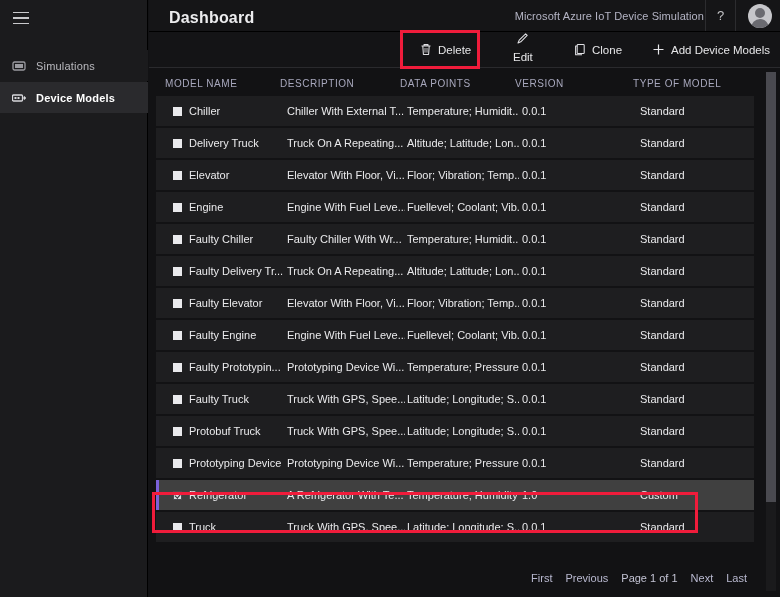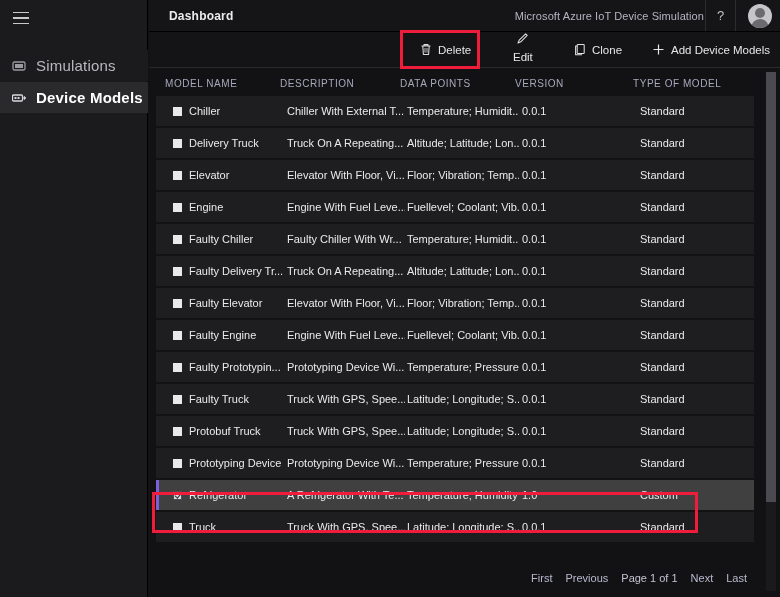--- a/index.html
+++ b/index.html
@@ -63,21 +63,21 @@
     width: 14px;
     height: 14px;
     margin-left: 12px;
     margin-right: 10px;
     flex: 0 0 auto;
     display: flex;
     align-items: center;
     justify-content: center;
   }
   .nav-item .nav-label {
-    font-size: 15px;
+    font-size: 11px;
     letter-spacing: 0.2px;
     color: #b9b9be;
     white-space: nowrap;
   }
   #nav-simulations { top: 50px; background: #1b1b1d; }
   #nav-devicemodels { top: 82px; background: #2a2a2d; }
   #nav-devicemodels .nav-label { color: #ffffff; font-weight: bold; }
 
   
   #topbar {
@@ -87,21 +87,21 @@
     width: 631px;
     height: 32px;
     background: #151517;
     border-bottom: 1px solid #000;
     box-sizing: border-box;
   }
   #page-title {
     position: absolute;
     left: 20px;
     top: 9px;
-    font-size: 12px;
+    font-size: 16px;
     font-weight: bold;
     color: #ececee;
     letter-spacing: 0.2px;
   }
   #app-name {
     position: absolute;
     right: 76px;
     top: 10px;
     font-size: 11px;
     color: #b4b4c4;

